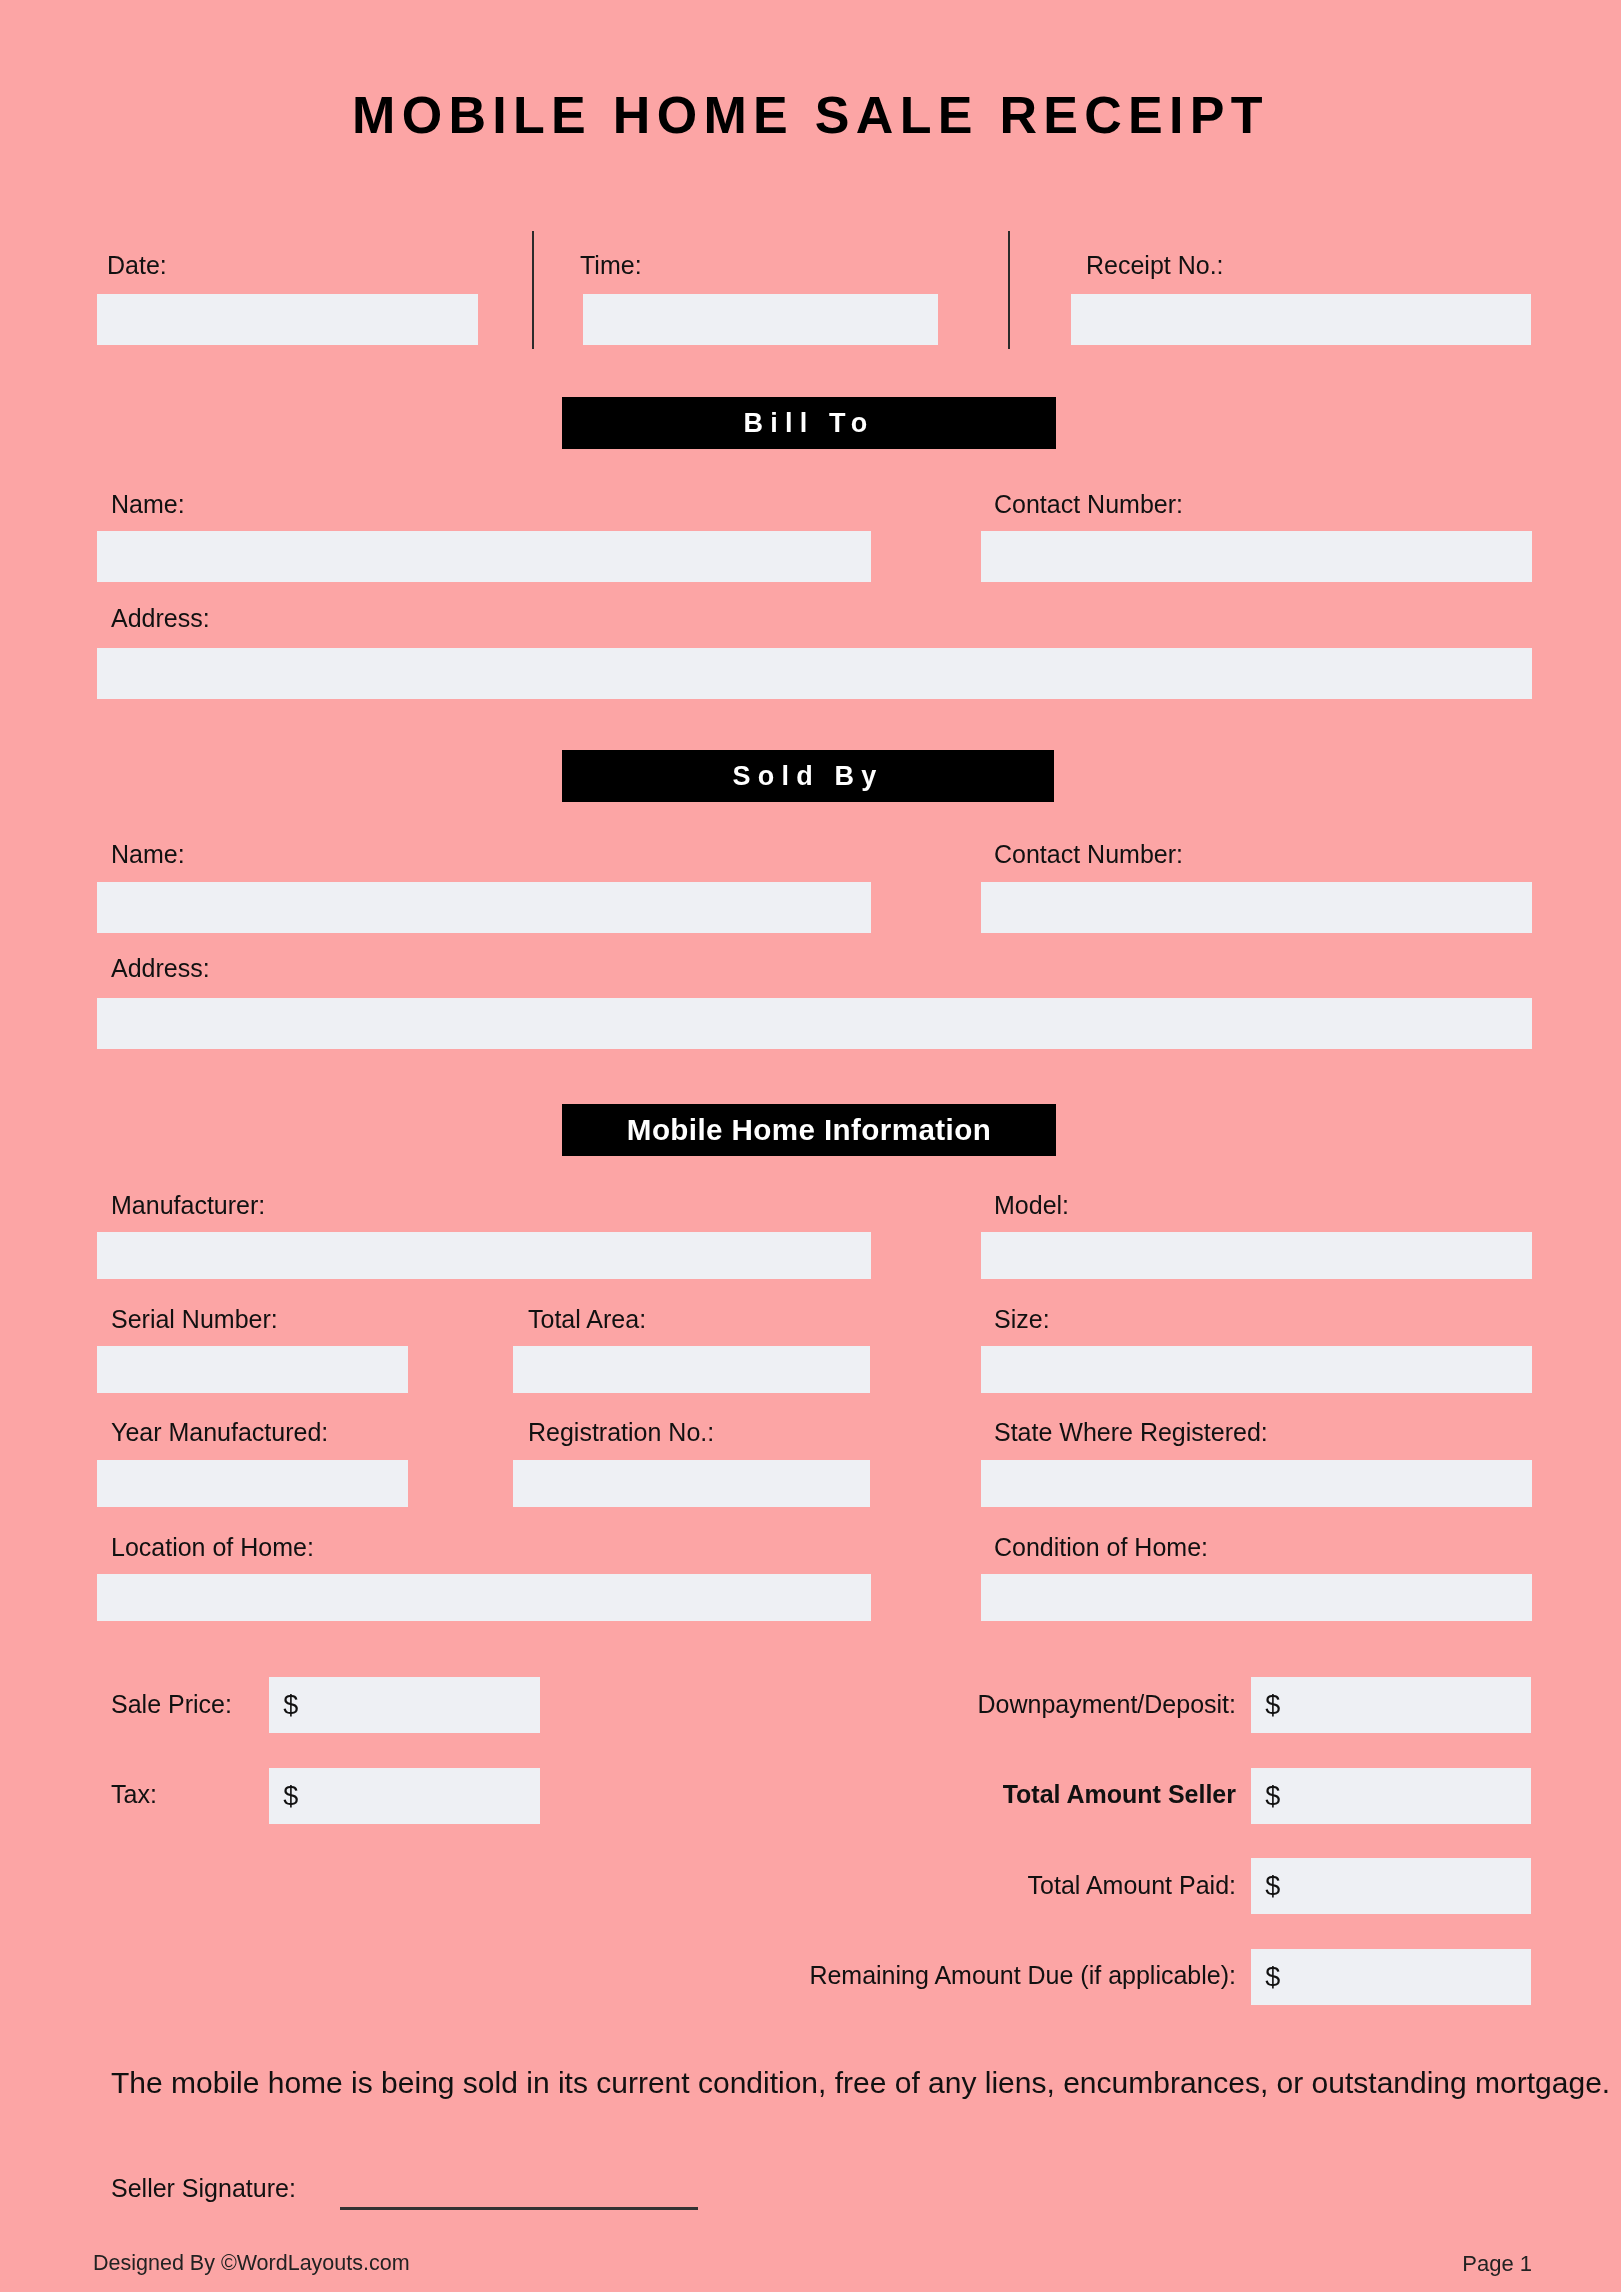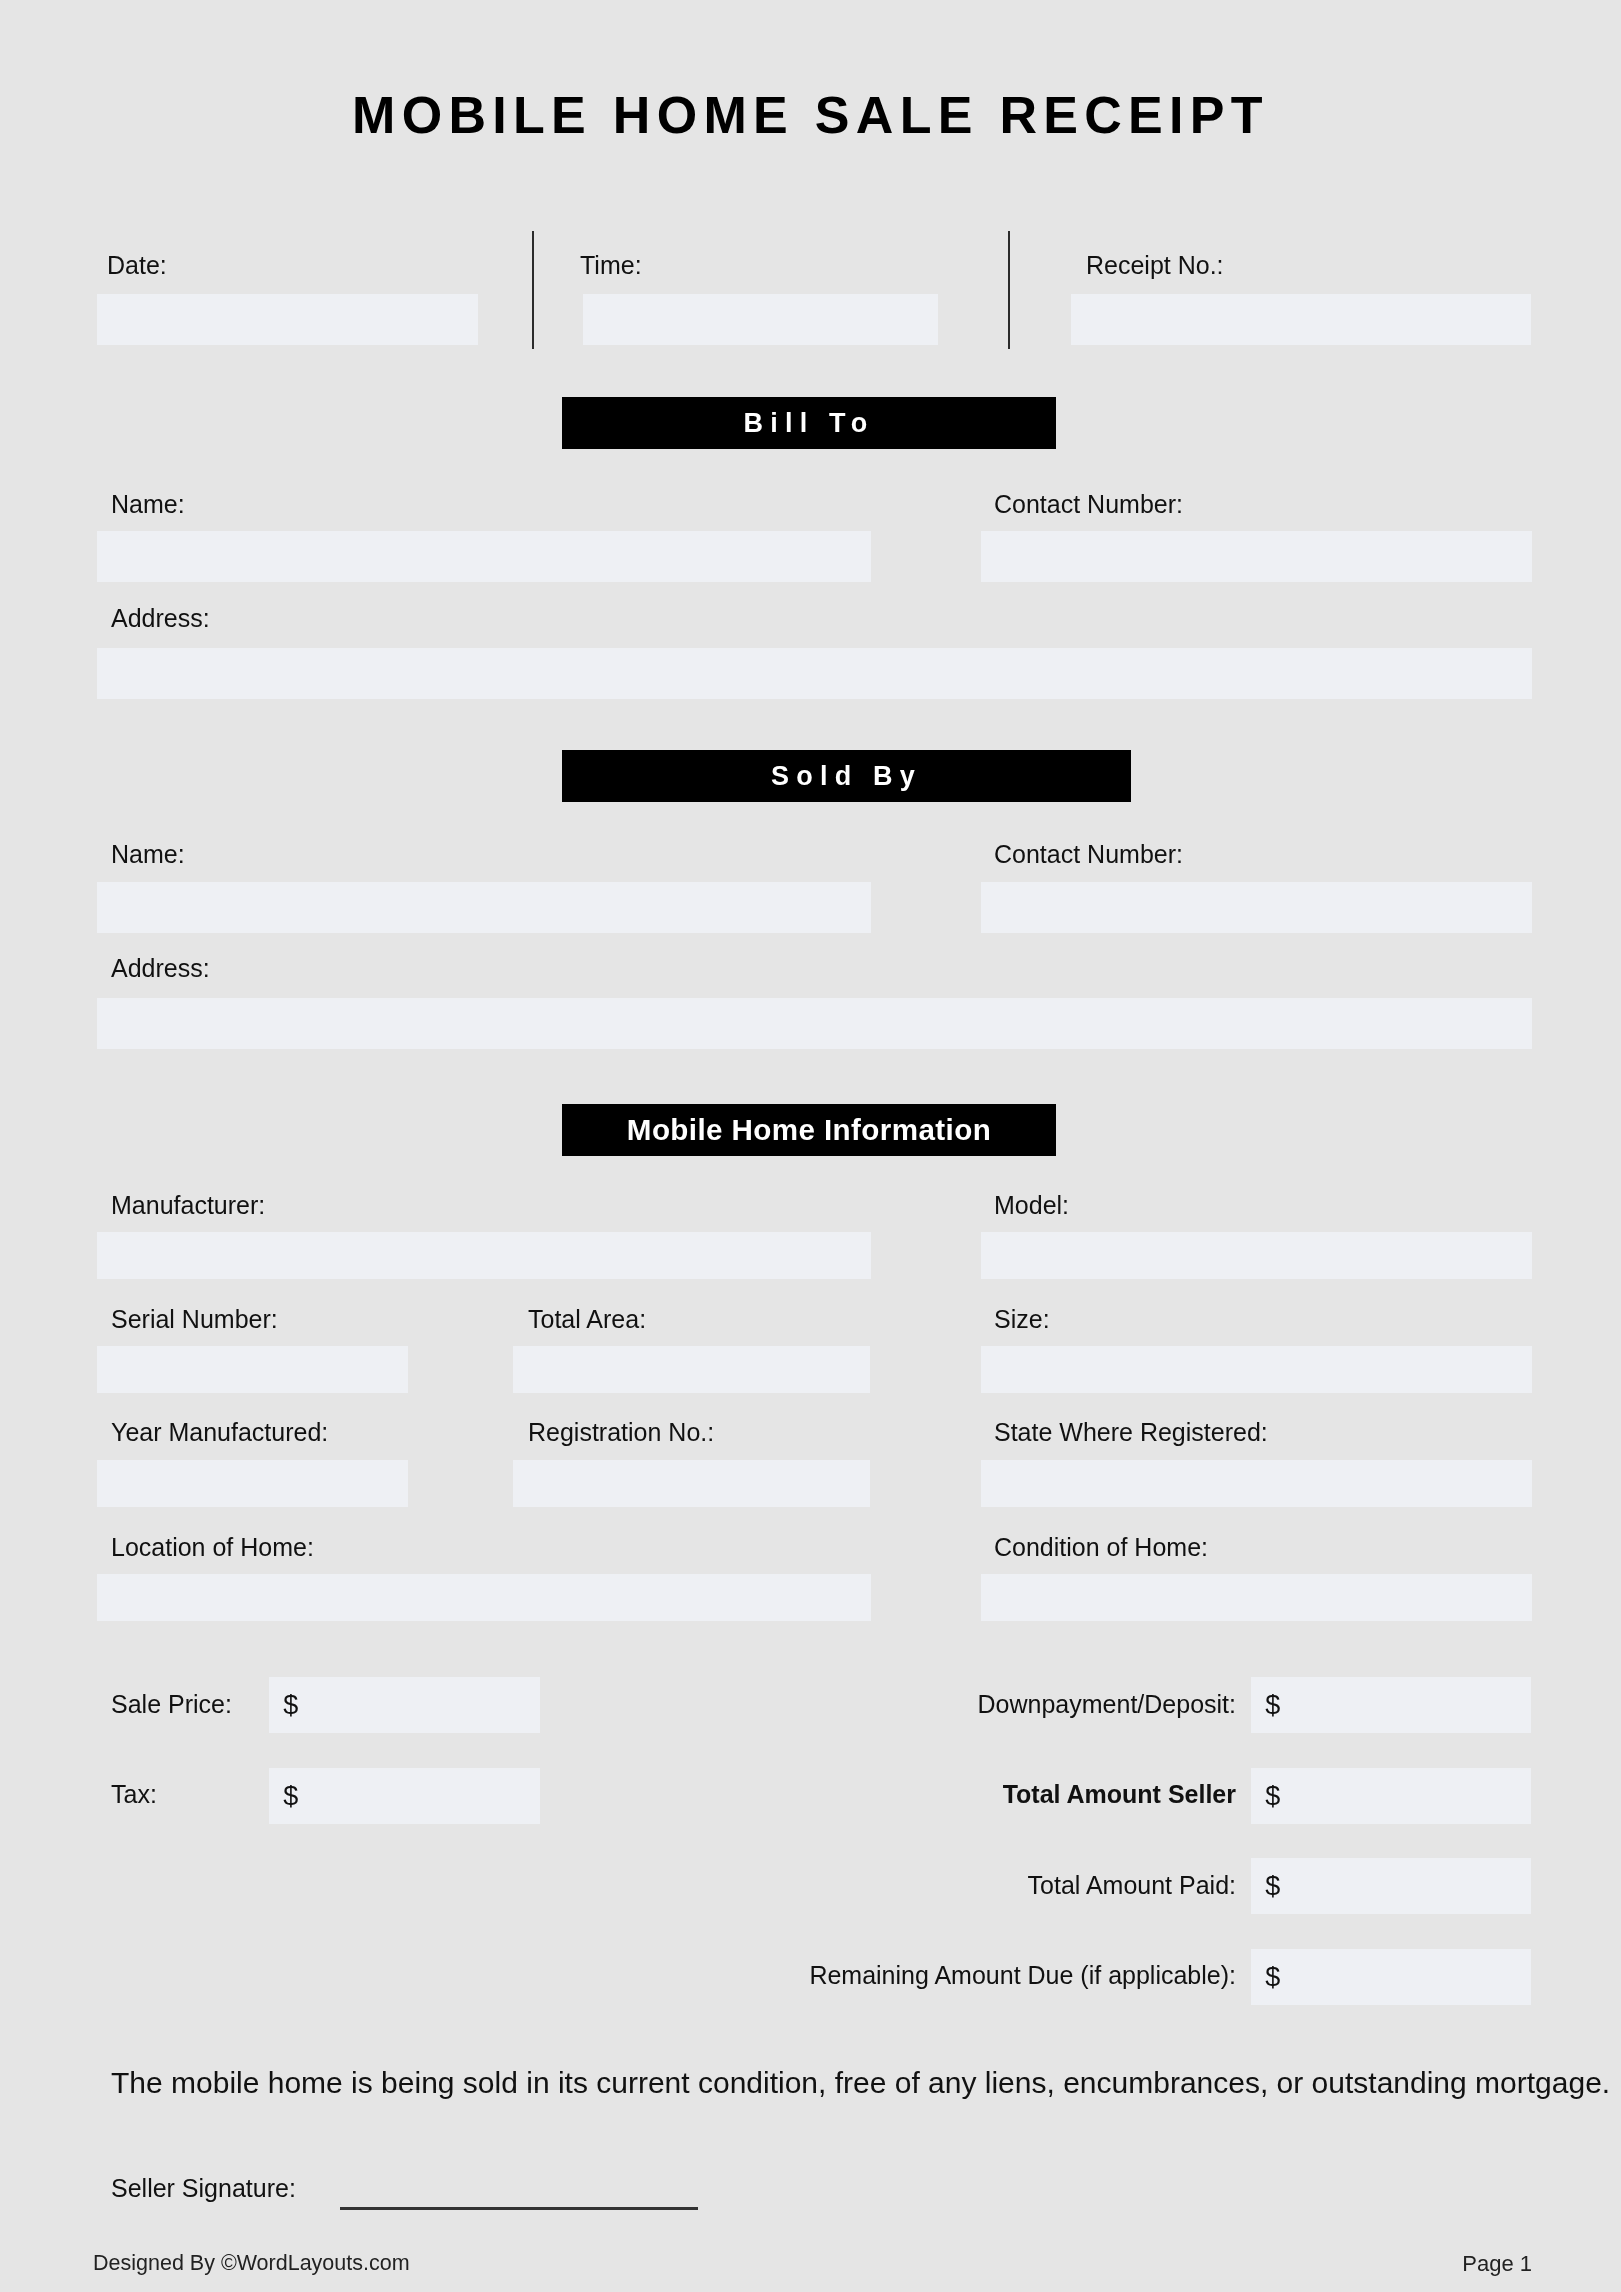--- a/index.html
+++ b/index.html
@@ -13,21 +13,21 @@
     font-family: "Liberation Sans", sans-serif;
     color: #1a1a1a;
     position: relative;
     overflow: hidden;
   }
 
   .page {
     position: relative;
     width: 1621px;
     height: 2293px;
-    background: #e5e5e5;
+    background: #fca5a5;
     box-sizing: border-box;
   }
 
   
   .doc-title {
     position: absolute;
     left: 0;
     top: 88px;
     width: 1621px;
     text-align: center;
@@ -169,21 +169,21 @@
 
   <div class="fld-label" style="left:111px; top:492px;">Name:</div>
   <div class="fld-box" style="left:97px; top:531px; width:774px; height:51px;"></div>
 
   <div class="fld-label" style="left:994px; top:492px;">Contact Number:</div>
   <div class="fld-box" style="left:981px; top:531px; width:551px; height:51px;"></div>
 
   <div class="fld-label" style="left:111px; top:606px;">Address:</div>
   <div class="fld-box" style="left:97px; top:648px; width:1435px; height:51px;"></div>
 
-  <div class="banner banner-wide-ls" style="left:562px; top:750px; width:569px; height:52px;">Sold By</div>
+  <div class="banner banner-wide-ls" style="left:562px; top:750px; width:492px; height:52px;">Sold By</div>
 
   <div class="fld-label" style="left:111px; top:842px;">Name:</div>
   <div class="fld-box" style="left:97px; top:882px; width:774px; height:51px;"></div>
 
   <div class="fld-label" style="left:994px; top:842px;">Contact Number:</div>
   <div class="fld-box" style="left:981px; top:882px; width:551px; height:51px;"></div>
 
   <div class="fld-label" style="left:111px; top:956px;">Address:</div>
   <div class="fld-box" style="left:97px; top:998px; width:1435px; height:51px;"></div>
 

